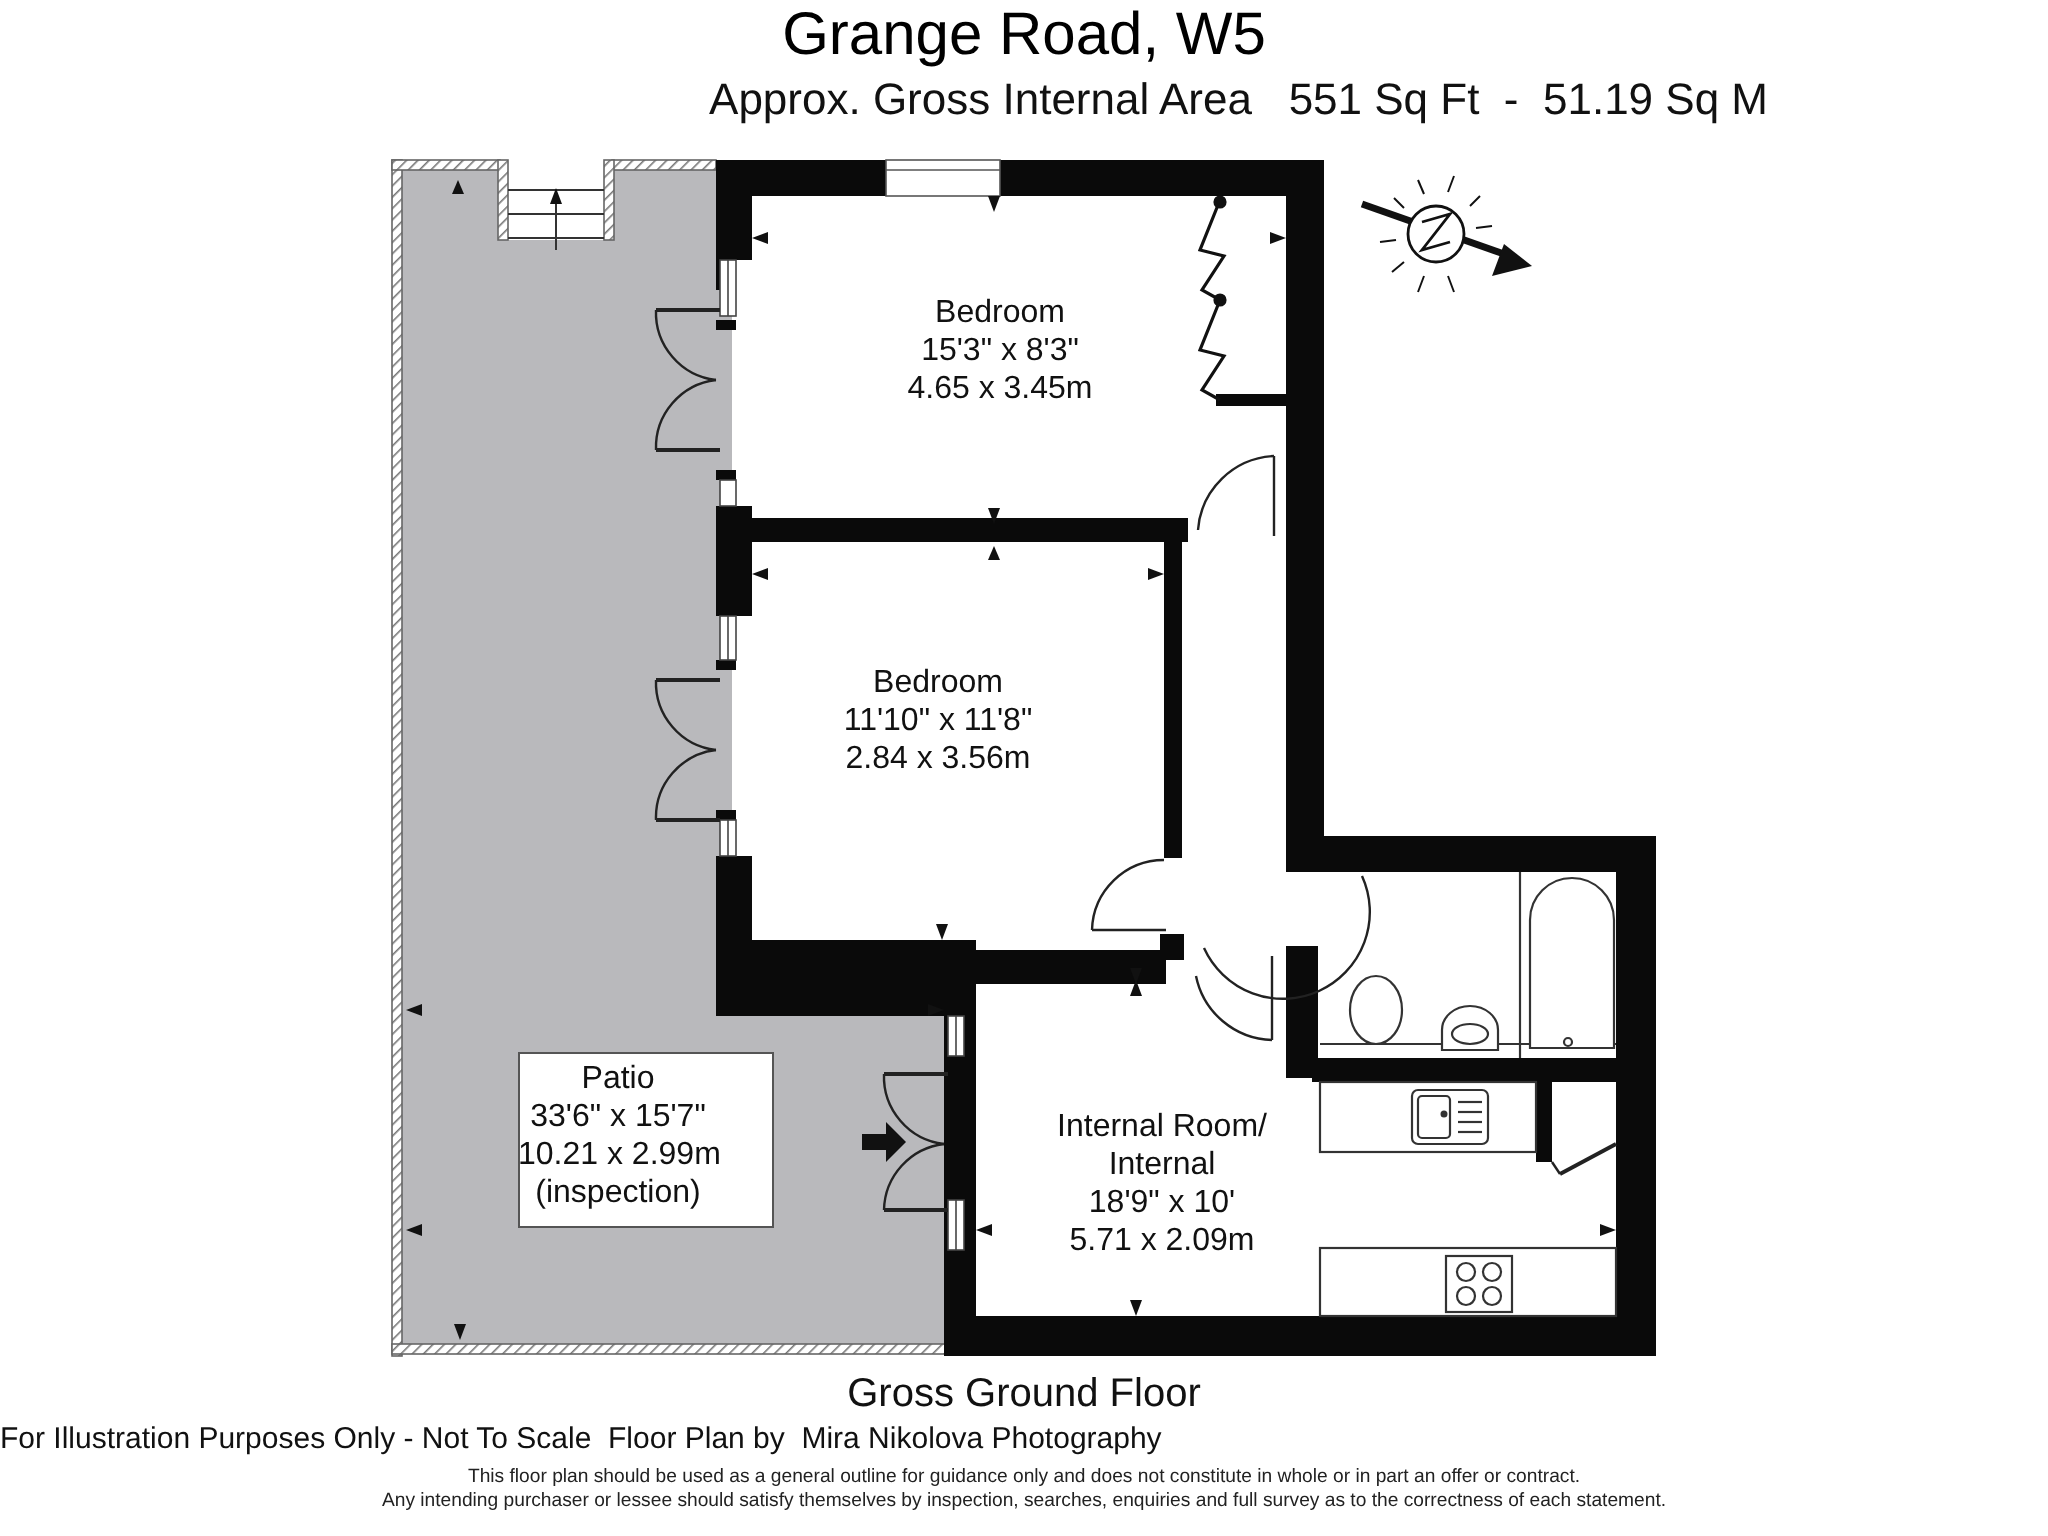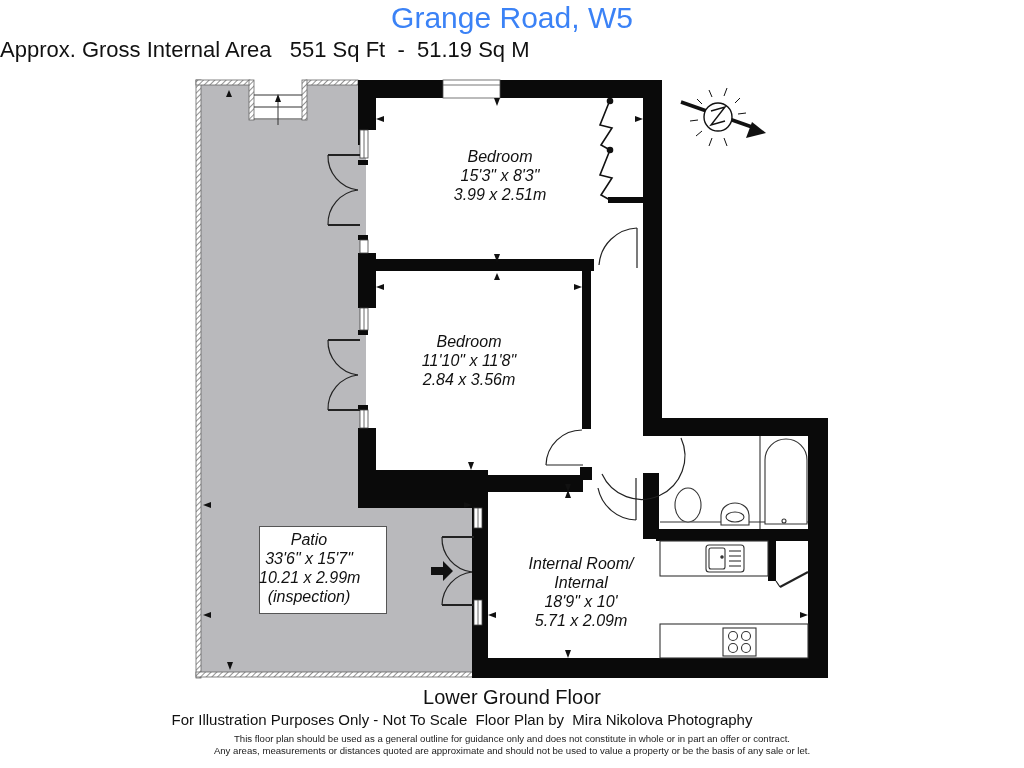--- a/index.html
+++ b/index.html
@@ -1,24 +1,24 @@
 <!DOCTYPE html>
 <html><head>
 <meta charset="utf-8">
 <style>
   html, body { margin:0; padding:0; background:#ffffff; }
   body { width:1024px; height:768px; position:relative; overflow:hidden; font-family:"Liberation Sans", sans-serif; color:#111; }
-  .title { position:absolute; left:0; width:1024px; top:0; text-align:center; font-size:30px; line-height:36px; color:#3b82f6; }
-  .subtitle { position:absolute; left:0; width:884px; top:36px; text-align:left; font-size:22px; line-height:28px; color:#111; white-space:pre; }
+  .title { position:absolute; left:0; width:1024px; top:0; text-align:center; font-size:30px; line-height:36px; color:#000000; }
+  .subtitle { position:absolute; left:0; width:884px; top:36px; text-align:right; font-size:22px; line-height:28px; color:#111; white-space:pre; }
   .plan { position:absolute; left:0; top:0; width:1024px; height:768px; }
   .label { position:absolute; text-align:center; font-size:16px; line-height:19px; color:#111; white-space:nowrap; }
-  .label div { display:block;font-style:italic; }
+  .label div { display:block; }
   .patio-box { position:absolute; left:259px; top:526px; width:126px; height:86px; background:#fff; border:1px solid #555; }
   .floor-name { position:absolute; left:0; width:1024px; top:685px; text-align:center; font-size:20px; line-height:24px; }
-  .credit { position:absolute; left:0; width:924px; top:711px; text-align:center; font-size:15px; line-height:18px; white-space:pre; }
+  .credit { position:absolute; left:0; width:924px; top:711px; font-size:15px; line-height:18px; white-space:pre; }
   .disclaimer { position:absolute; left:0; width:1024px; top:733px; text-align:center; font-size:9.6px; line-height:11.5px; color:#222; }
   .disclaimer div { display:block; }
 </style>
 </head>
 <body>
 
 <div class="title">Grange Road, W5</div>
 <div class="subtitle">Approx. Gross Internal Area   551 Sq Ft  -  51.19 Sq M</div>
 
 <svg class="plan" width="1024" height="768" viewBox="0 0 1024 768" xmlns="http://www.w3.org/2000/svg">
@@ -220,21 +220,21 @@
       <line x1="696" y1="136" x2="702" y2="131"></line>
       <line x1="690" y1="121" x2="698" y2="120"></line>
       <line x1="697" y1="99" x2="702" y2="104"></line>
     </g>
   </g>
 </svg>
 
 <div class="label" style="left:445px; top:147px; width:110px;">
   <div>Bedroom</div>
   <div>15'3" x 8'3"</div>
-  <div>3.99 x 2.51m</div>
+  <div>4.65 x 3.45m</div>
 </div>
 
 <div class="label" style="left:414px; top:332px; width:110px;">
   <div>Bedroom</div>
   <div>11'10" x 11'8"</div>
   <div>2.84 x 3.56m</div>
 </div>
 
 <div class="label" style="left:506px; top:554px; width:150px;">
   <div>Internal Room/</div>
@@ -244,18 +244,18 @@
 </div>
 
 <div class="patio-box"></div>
 <div class="label" style="left:259px; top:530px; width:100px;">
   <div>Patio</div>
   <div>33'6" x 15'7"</div>
   <div>10.21 x 2.99m</div>
   <div>(inspection)</div>
 </div>
 
-<div class="floor-name">Lower Ground Floor</div>
+<div class="floor-name">Gross Ground Floor</div>
 <div class="credit">For Illustration Purposes Only - Not To Scale  Floor Plan by  Mira Nikolova Photography</div>
 <div class="disclaimer">
   <div>This floor plan should be used as a general outline for guidance only and does not constitute in whole or in part an offer or contract.</div>
-  <div>Any areas, measurements or distances quoted are approximate and should not be used to value a property or be the basis of any sale or let.</div>
+  <div>Any intending purchaser or lessee should satisfy themselves by inspection, searches, enquiries and full survey as to the correctness of each statement.</div>
 </div>
 
 </body></html>

